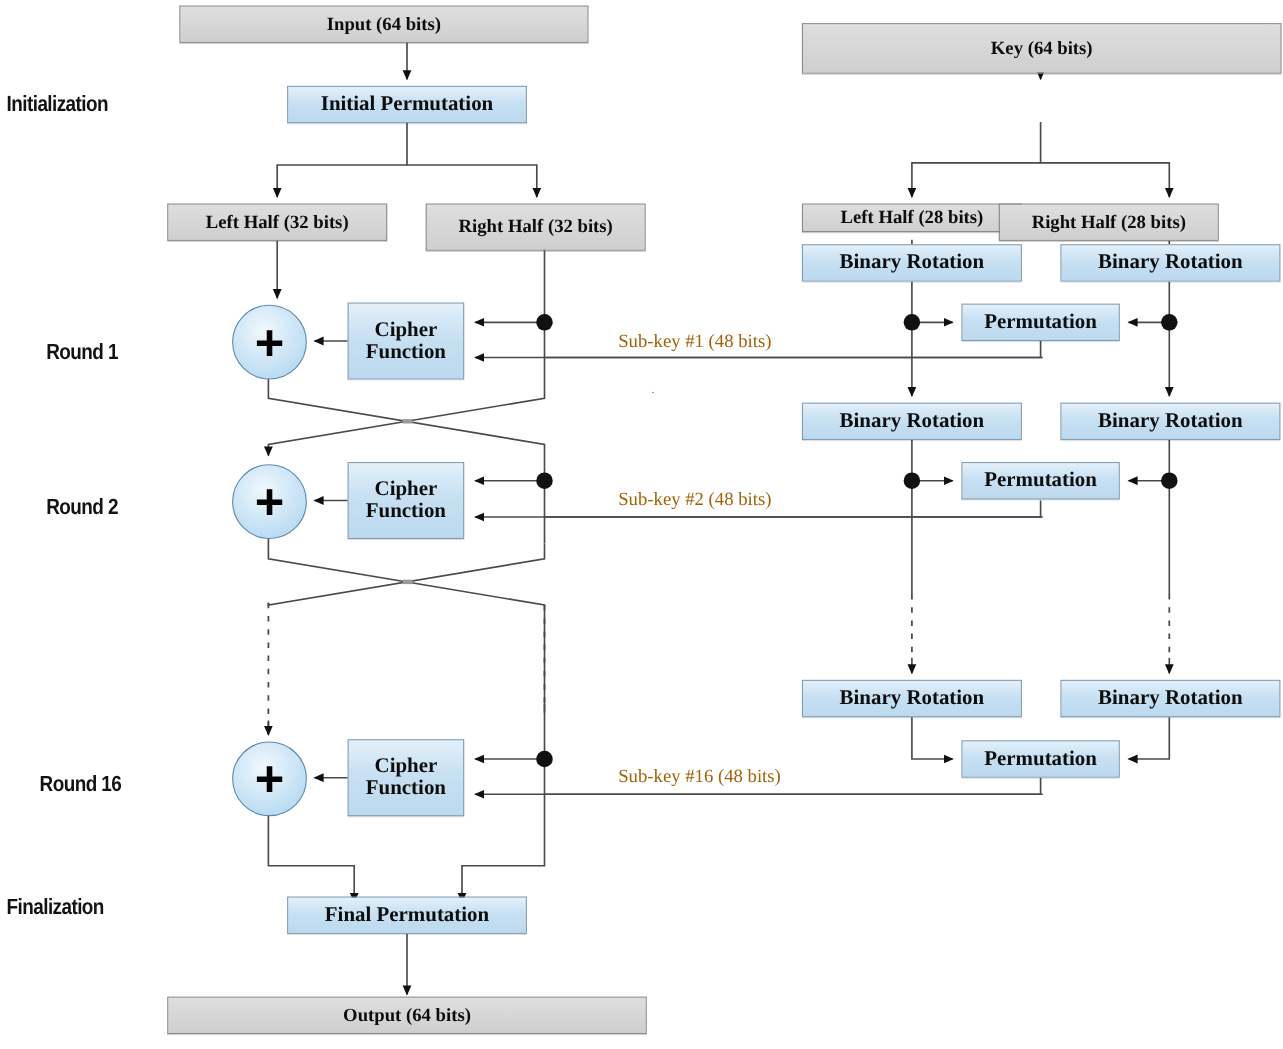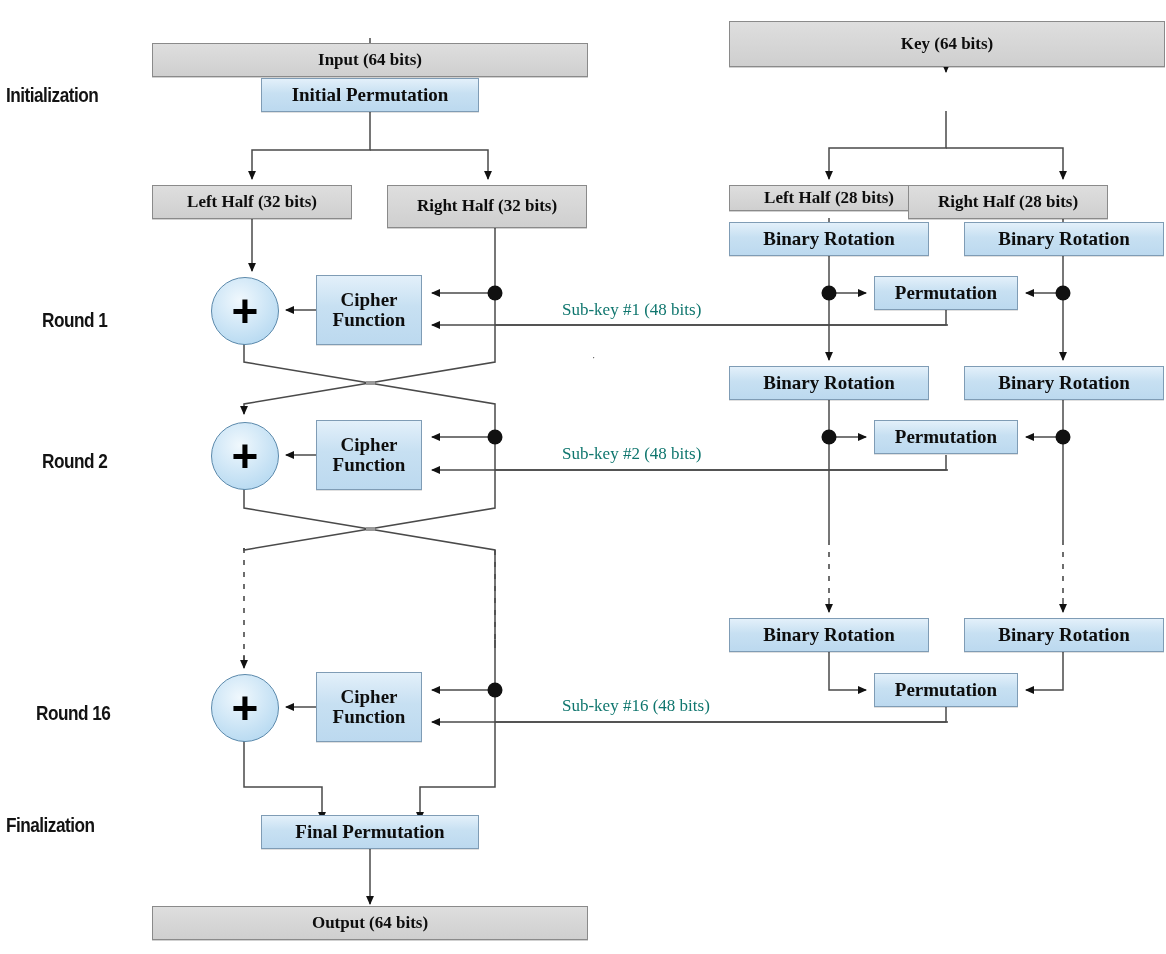--- a/index.html
+++ b/index.html
@@ -21,21 +21,21 @@
   .xor{position:absolute;border-radius:50%;
        background:radial-gradient(circle at 42% 34%,#f0f8fd 0%,#d2e8f7 42%,#a9d2ee 100%);
        border:1.6px solid #5b89ab;}
   .xor .plus{position:absolute;left:50%;top:50%;transform:translate(-50%,-50%);
              font-family:"Liberation Sans",sans-serif;font-weight:bold;
              font-size:46px;line-height:1;color:#000;}
   .stage-label{position:absolute;font-family:"Liberation Sans",sans-serif;
         font-weight:bold;font-size:20px;color:#131313;letter-spacing:-.6px;
         transform:scaleX(.86);transform-origin:left center;white-space:nowrap;}
   .subkey{position:absolute;font-family:"Liberation Serif",serif;
-        font-size:17px;color:#0f766e;white-space:nowrap;}
+        font-size:17px;color:#a16207;white-space:nowrap;}
   .small-dot{position:absolute;font-size:10px;color:#444;}
 </style>
 </head>
 <body>
 
 <div id="stage">
 
   <svg id="wires" viewBox="0 0 1166 954">
     <defs>
       <marker id="ah" markerWidth="11" markerHeight="11" refX="8.2" refY="4.2" orient="auto" markerUnits="userSpaceOnUse">
@@ -134,21 +134,21 @@
     <rect x="366" y="381" width="9" height="4" fill="#9a9a9a"></rect>
     <rect x="366" y="527" width="9" height="4" fill="#9a9a9a"></rect>
   </svg>
 
   <div class="stage-label" style="left:6px;top:84px;">Initialization</div>
   <div class="stage-label" style="left:42px;top:309px;">Round 1</div>
   <div class="stage-label" style="left:42px;top:450px;">Round 2</div>
   <div class="stage-label" style="left:36px;top:702px;">Round 16</div>
   <div class="stage-label" style="left:6px;top:814px;">Finalization</div>
 
-  <div class="node gray" style="left:152px;top:5px;width:436px;height:34px;margin-top:38px;">Input (64 bits)</div>
+  <div class="node gray" style="left:163px;top:5px;width:372px;height:34px;">Input (64 bits)</div>
 
   <div class="node blue" style="left:261px;top:78px;width:218px;height:34px;">Initial Permutation</div>
 
   <div class="node gray" style="left:152px;top:185px;width:200px;height:34px;">Left Half (32 bits)</div>
   <div class="node gray" style="left:387px;top:185px;width:200px;height:43px;">Right Half (32 bits)</div>
 
   <div class="xor" style="left:211px;top:277px;width:66px;height:66px;">
     <span class="plus">+</span>
   </div>
   <div class="node blue" style="left:316px;top:275px;width:106px;height:70px;flex-direction:column;">

